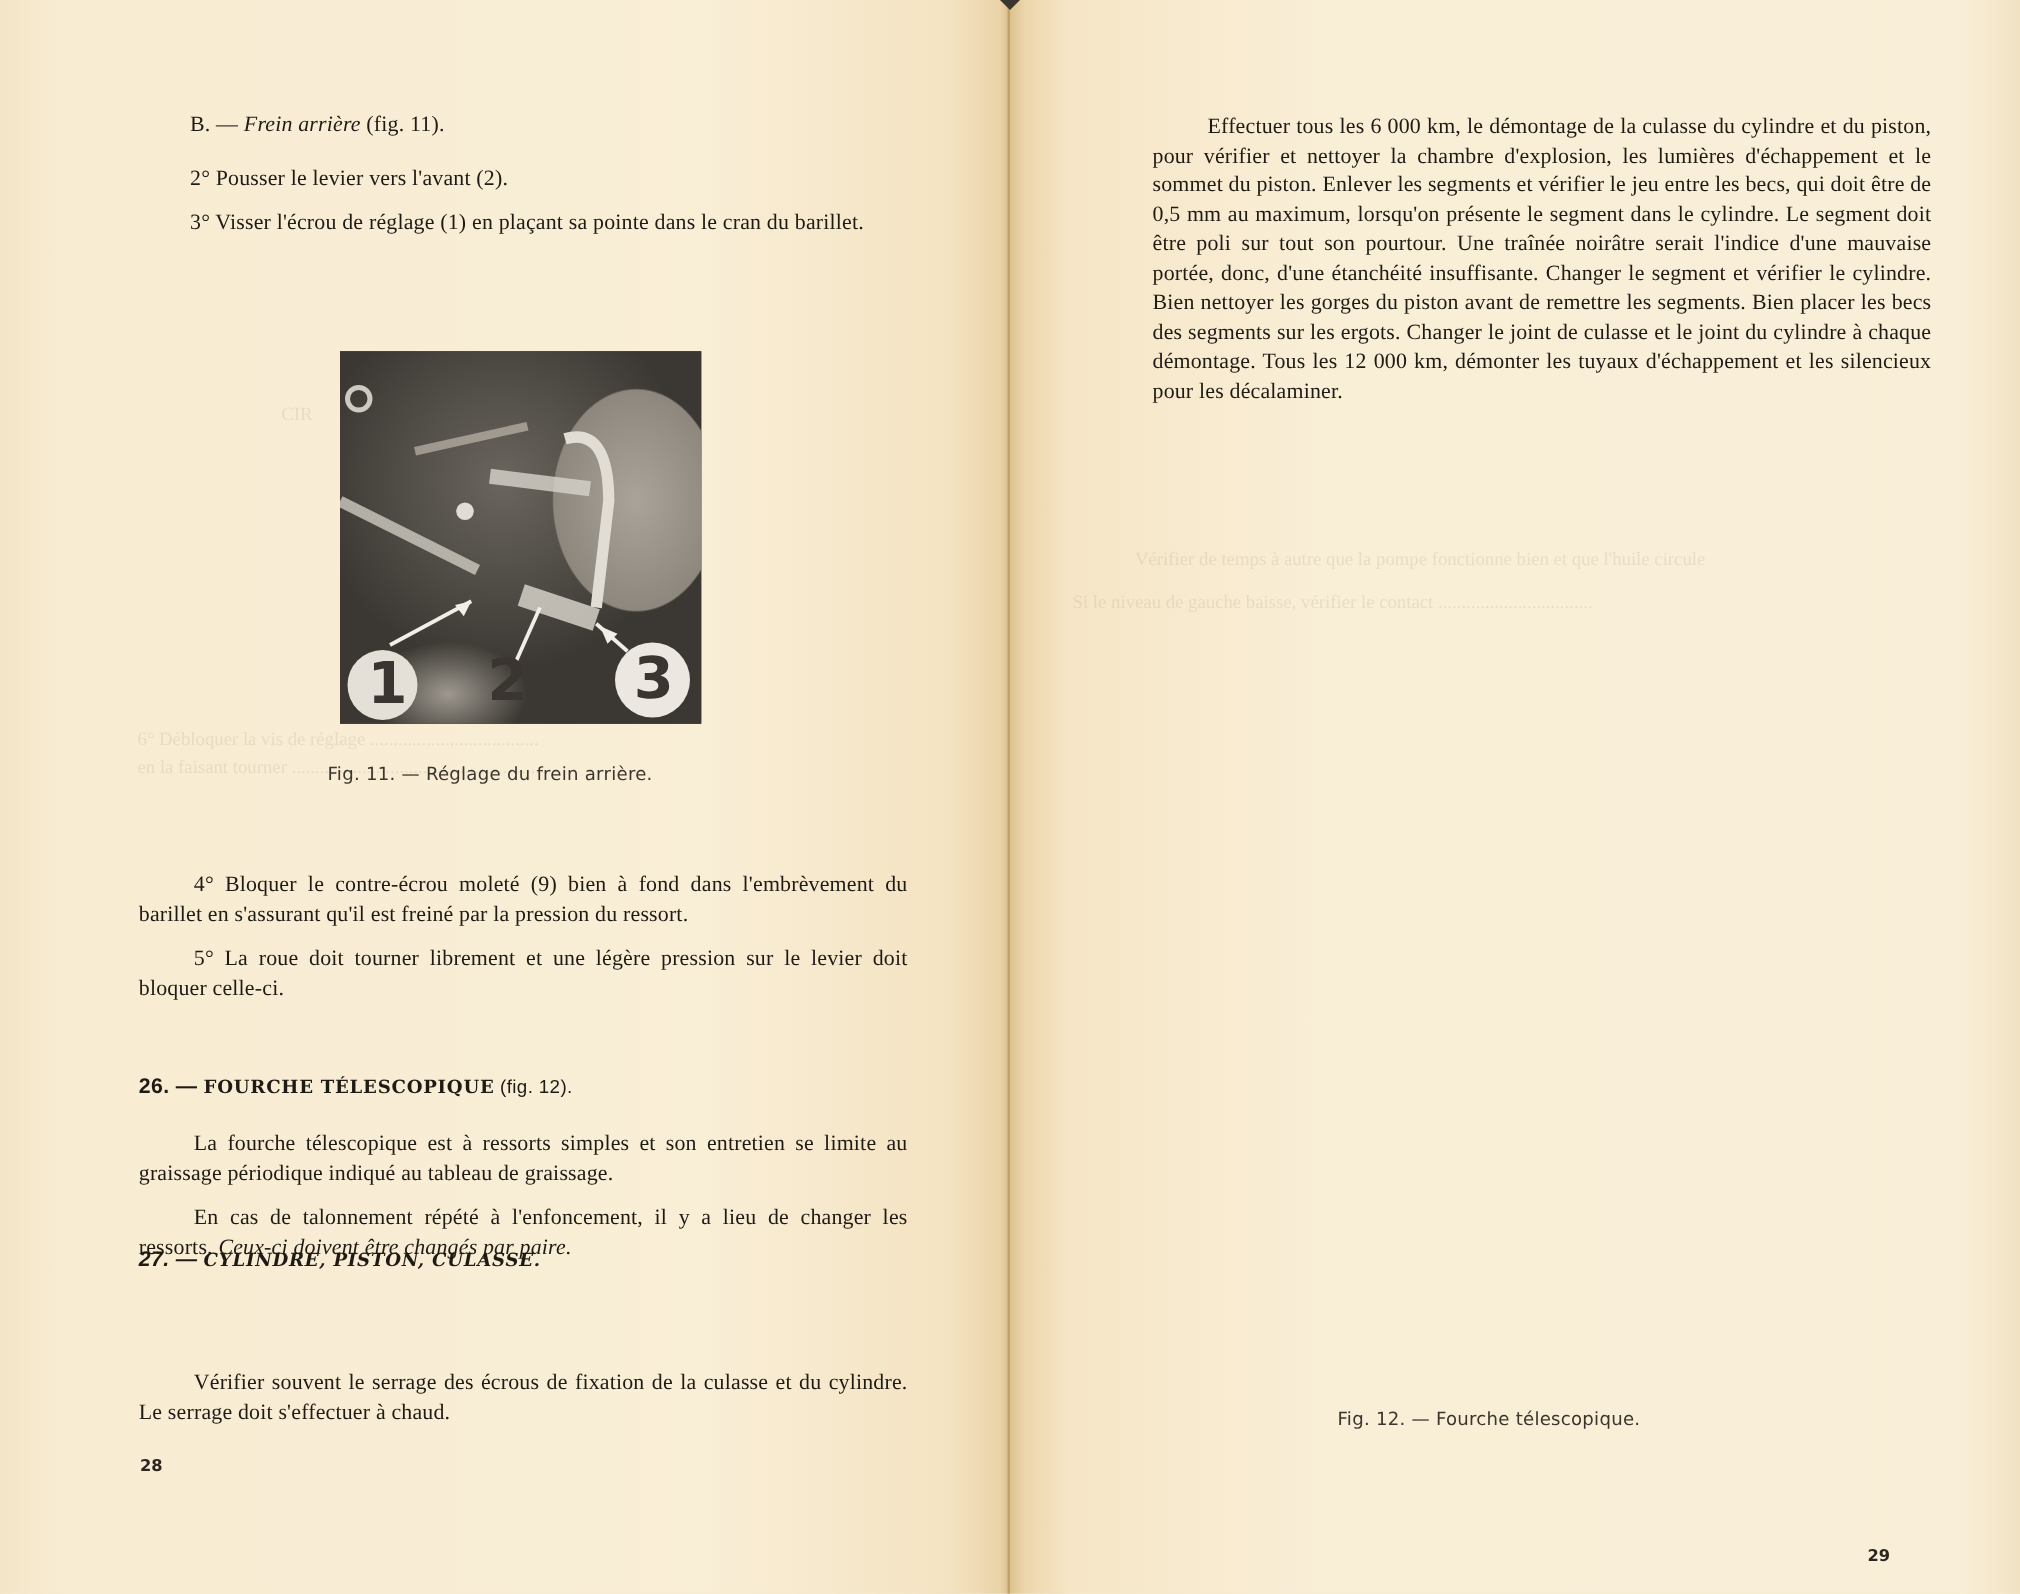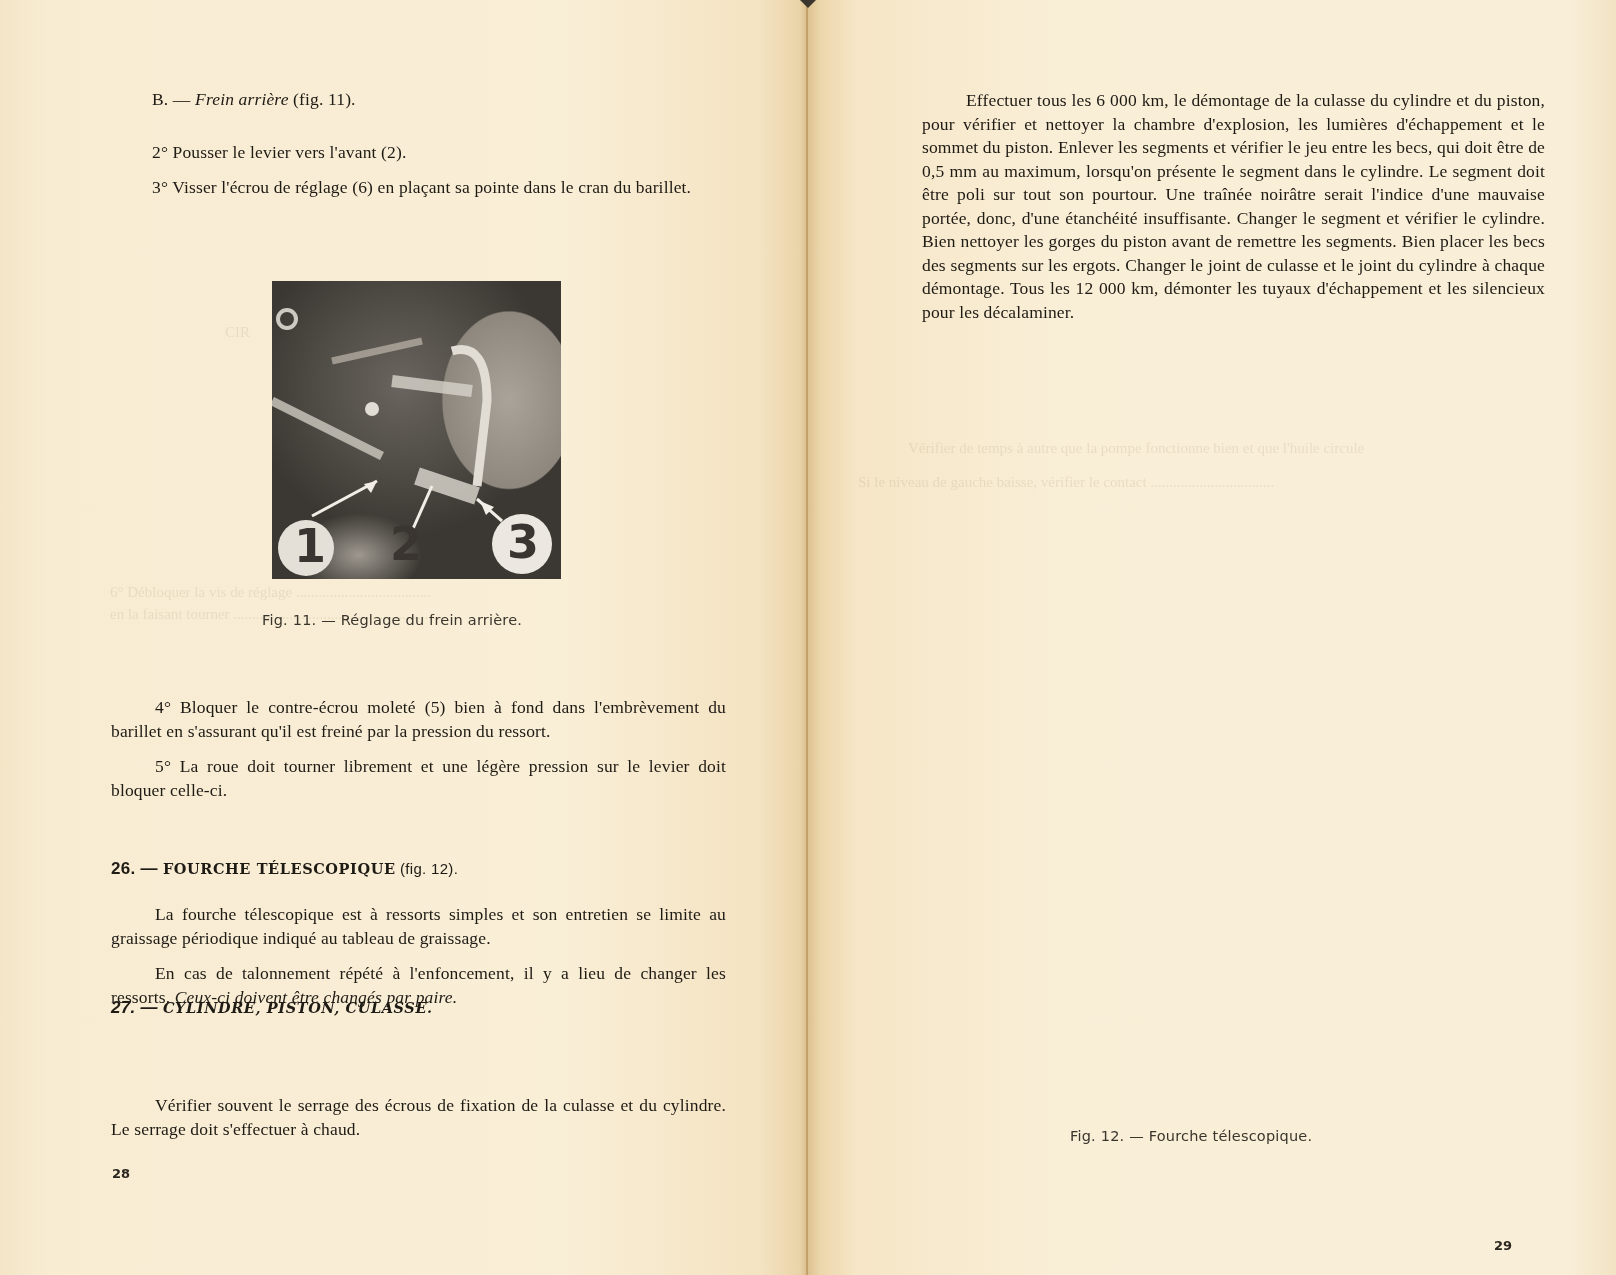--- a/index.html
+++ b/index.html
@@ -56,22 +56,22 @@
 
     <div class="ghost" style="left:225px; top:320px;">CIR&nbsp;&nbsp;&nbsp;&nbsp;&nbsp;&nbsp;&nbsp;&nbsp;&nbsp;&nbsp;&nbsp;&nbsp;&nbsp;&nbsp;&nbsp;&nbsp;&nbsp;&nbsp;&nbsp;&nbsp;&nbsp;&nbsp;&nbsp;&nbsp;&nbsp;&nbsp;&nbsp;&nbsp;&nbsp;&nbsp;&nbsp;&nbsp;&nbsp;&nbsp;&nbsp;&nbsp;&nbsp;IIR</div>
     <div class="ghost" style="left:110px; top:580px;">6° Débloquer la vis de réglage ....................................</div>
     <div class="ghost" style="left:110px; top:602px;">en la faisant tourner ......................................................</div>
 
     <div class="text" style="left:108px; top:88px; width:620px;">
       <p><span>B. — </span><em>Frein arrière</em><span> (fig. 11).</span></p>
     </div>
 
     <div class="text" style="left:108px; top:120px; width:620px;">
-      <p style="margin-top:21px;">2° Pousser le levier vers l'avant (2).</p>
-      <p style="margin-top:11px;">3° Visser l'écrou de réglage (6) en plaçant sa pointe dans le cran du barillet.</p>
+      <p style="margin-top:11px;">2° Pousser le levier vers l'avant (2).</p>
+      <p style="margin-top:11px;">3° Visser l'écrou de réglage (1) en plaçant sa pointe dans le cran du barillet.</p>
     </div>
 
     <div class="photo">
       <svg width="289" height="298" viewBox="0 0 289 298">
 
         <path d="M0 120 L110 175" stroke="#cfcac1" stroke-width="9" fill="none" opacity="0.8"></path>
         <path d="M60 80 L150 60" stroke="#bdb7ad" stroke-width="7" fill="none" opacity="0.7"></path>
         <path d="M120 100 L200 110" stroke="#d8d3ca" stroke-width="12" fill="none" opacity="0.8"></path>
         <path d="M180 70 Q215 60 215 120 L205 205" stroke="#e2ddd4" stroke-width="9" fill="none"></path>
         <path d="M145 195 L205 215" stroke="#d5d0c7" stroke-width="18" fill="none" opacity="0.85"></path>
@@ -87,21 +87,21 @@
         <circle cx="34" cy="267" r="28" fill="#e4e0d8"></circle>
         <circle cx="250" cy="263" r="30" fill="#ece8e1"></circle>
       </svg>
       <span style="position:absolute; left:22px; top:238px; font-family:'DejaVu Sans',sans-serif; font-weight:bold; font-size:46px; color:#3a3530;">1</span>
       <span style="position:absolute; left:118px; top:236px; font-family:'DejaVu Sans',sans-serif; font-weight:bold; font-size:46px; color:#3a3530;">2</span>
       <span style="position:absolute; left:235px; top:234px; font-family:'DejaVu Sans',sans-serif; font-weight:bold; font-size:46px; color:#3a3530;">3</span>
     </div>
     <div class="caption" style="left:262px; top:612px;">Fig. 11. — Réglage du frein arrière.</div>
 
     <div class="text" style="left:111px; top:696px; width:615px;">
-      <p>4° Bloquer le contre-écrou moleté (5) bien à fond dans l'embrèvement du barillet en s'assurant qu'il est freiné par la pression du ressort.</p>
+      <p>4° Bloquer le contre-écrou moleté (9) bien à fond dans l'embrèvement du barillet en s'assurant qu'il est freiné par la pression du ressort.</p>
       <p>5° La roue doit tourner librement et une légère pression sur le levier doit bloquer celle-ci.</p>
     </div>
 
     <div class="heading" style="left:111px; top:859px;">
       <span class="num">26. — </span><span class="caps">FOURCHE TÉLESCOPIQUE</span><span class="ref"> (fig. 12).</span>
     </div>
     <div class="text" style="left:111px; top:903px; width:615px;">
       <p>La fourche télescopique est à ressorts simples et son entretien se limite au graissage périodique indiqué au tableau de graissage.</p>
       <p><span>En cas de talonnement répété à l'enfoncement, il y a lieu de changer les ressorts. </span><em>Ceux-ci doivent être changés par paire.</em></p>
     </div>

